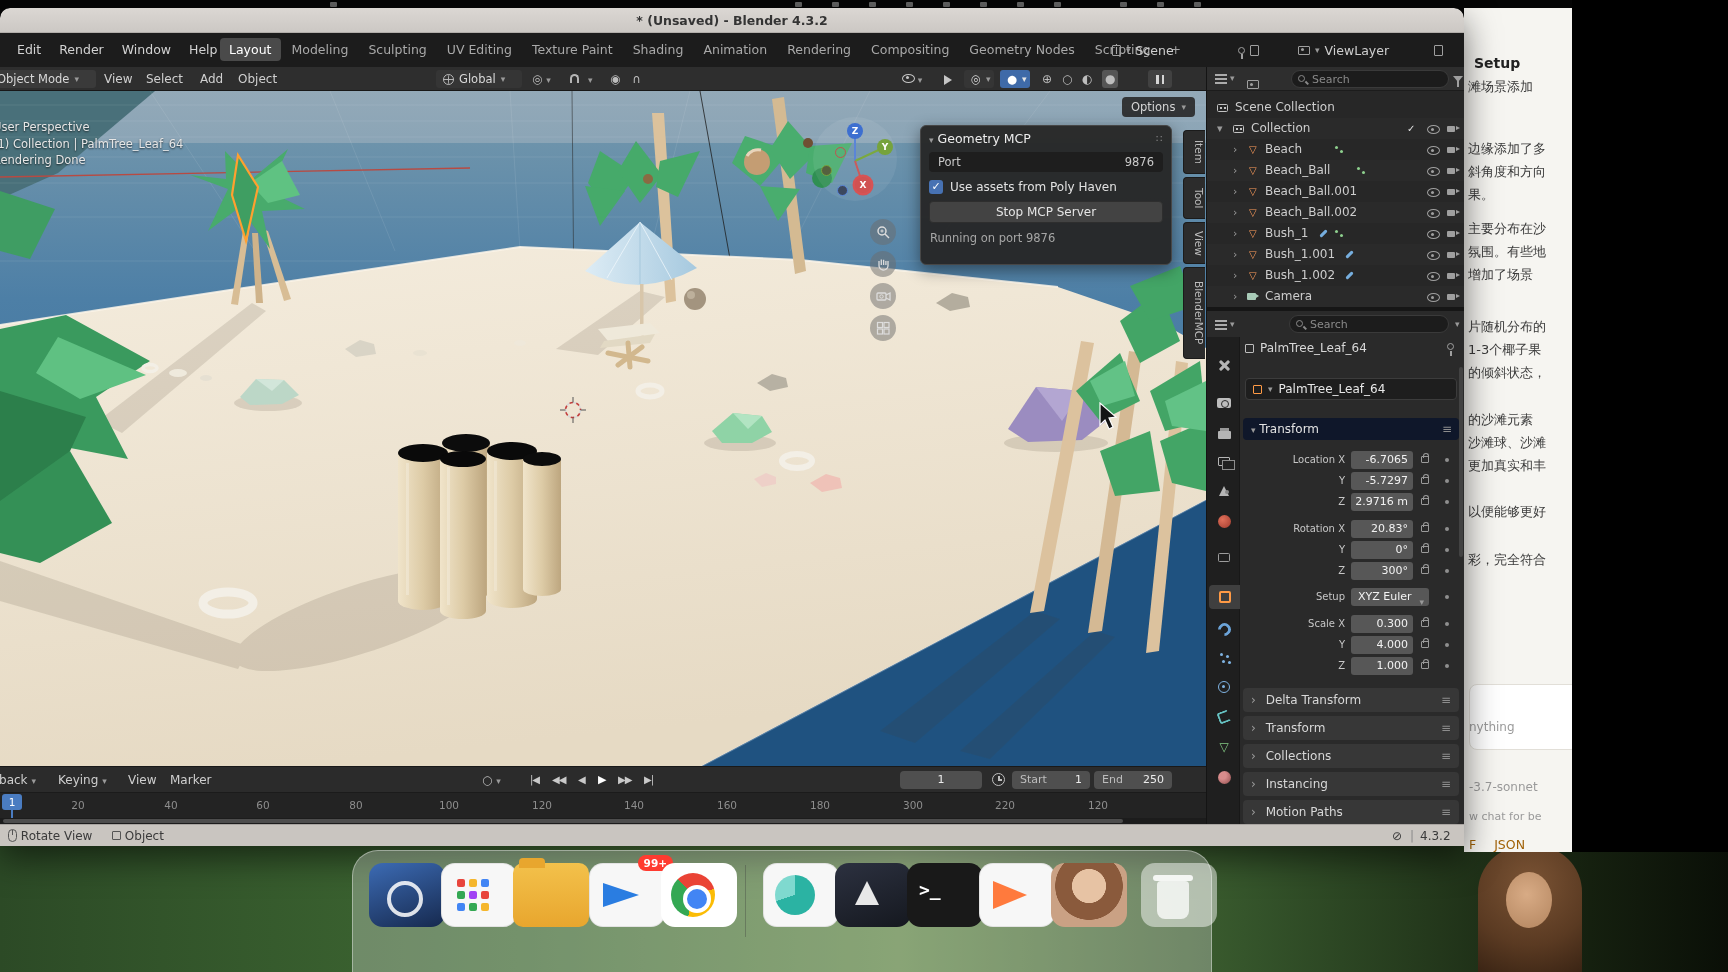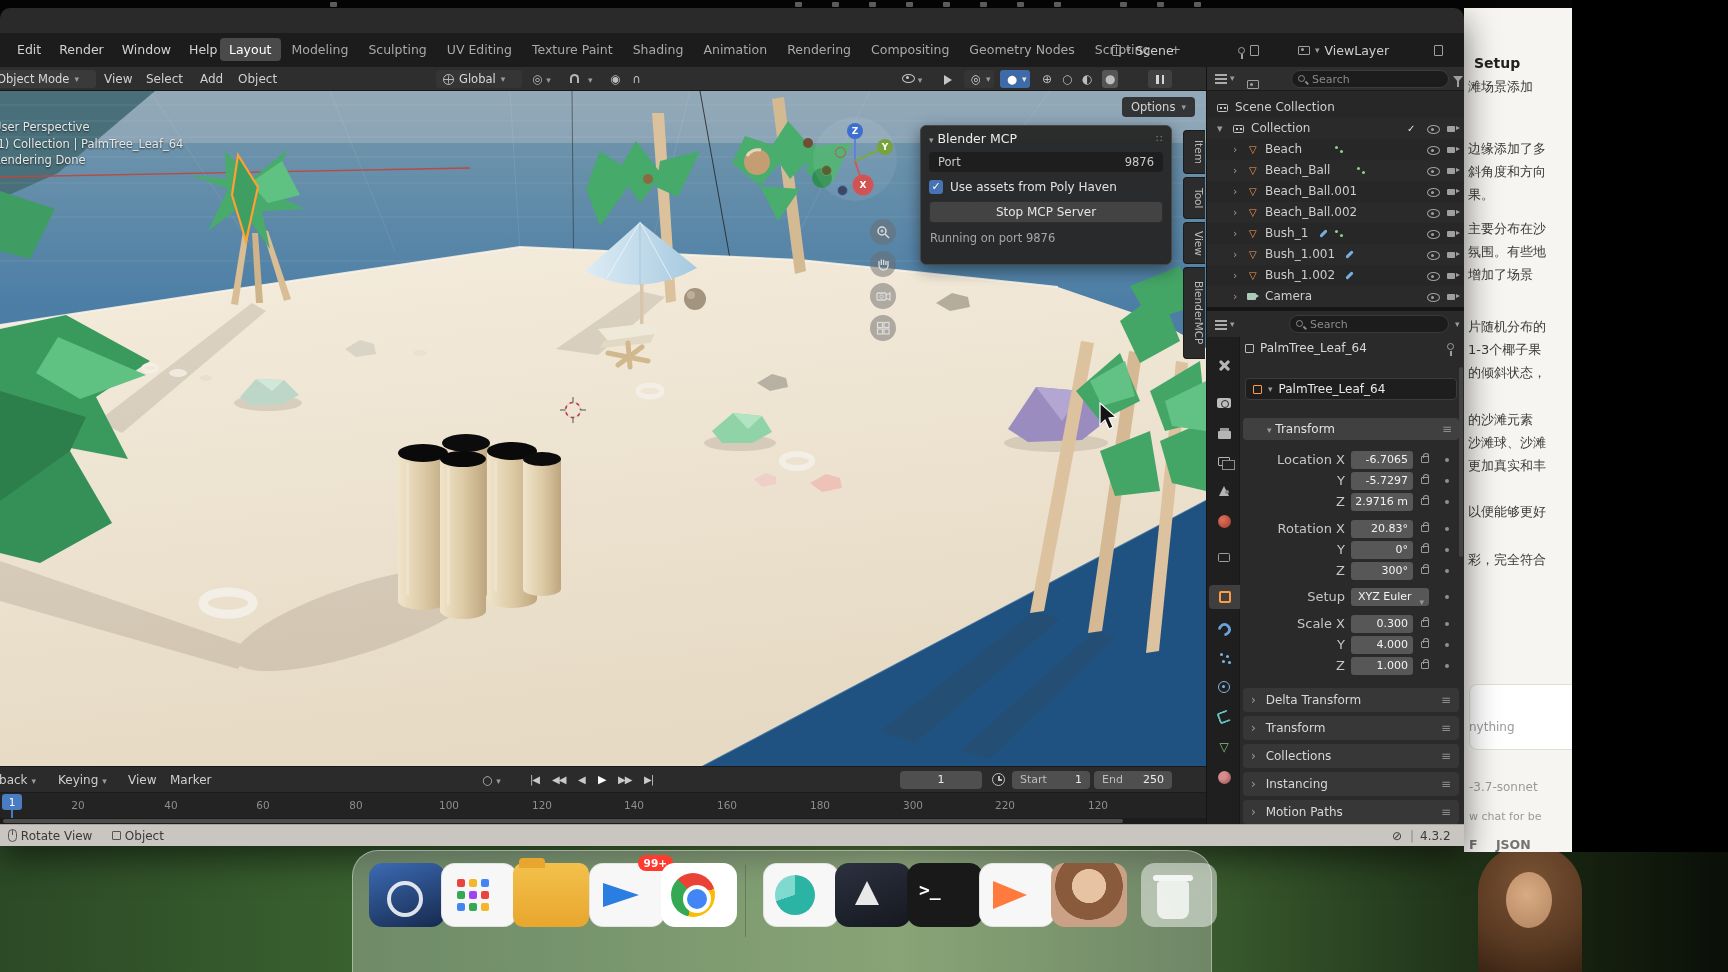--- a/index.html
+++ b/index.html
@@ -18,21 +18,21 @@
   .right-black{left:1572px;top:0;width:156px;height:852px;background:#000}
   .menubar-strip{left:0;top:0;width:1728px;height:9px;background:#050505}
   .mb-dot{top:2px;width:7px;height:5px;background:rgba(220,220,220,.45);border-radius:1px}
 
   
   .chat{left:1464px;top:8px;width:108px;height:844px;background:#f6f5f1;overflow:hidden}
   .chat-setup{position:absolute;left:10px;font-size:14px;font-weight:bold;color:#222}
   .chat-line{position:absolute;left:4px;font-size:13px;color:#3b3b3b;white-space:nowrap}
   .chat-card{position:absolute;left:5px;width:110px;height:66px;background:#fff;border:1px solid #e2dfd8;border-radius:8px}
   .chat-foot{position:absolute;left:5px;font-size:12px;color:#9a9a9a;white-space:nowrap}
-  .chat-btns{position:absolute;left:5px;font-size:12.5px;font-weight:bold;color:#737373}
+  .chat-btns{position:absolute;left:5px;font-size:12.5px;font-weight:normal;color:#a16207}
   .chat-btns span{margin-right:14px}
 
   
   .blender{left:0;top:8px;width:1464px;height:838px;border-radius:10px 10px 0 0;overflow:hidden;
     box-shadow:0 12px 34px rgba(0,0,0,.55);background:#2a2a2a}
   .titlebar{left:0;top:0;width:1464px;height:25px;background:linear-gradient(#dbd7d3,#ccc8c4);
     border-bottom:1px solid #b2aeaa;text-align:center;line-height:25px;font-size:12.5px;font-weight:bold;color:#343434;
     border-radius:10px 10px 0 0}
   .topbar{left:0;top:25px;width:1464px;height:34px;background:#1c1c1c}
   .tb-menus{position:absolute;left:8px;top:0;display:flex}
@@ -146,25 +146,25 @@
   .ptab-strip{position:absolute;left:0;top:26px;width:33px;height:487px;background:#1f1f1f;border-right:1px solid #181818}
   .ptab{position:absolute;left:5px;width:24px;height:24px;border-radius:3px;display:flex;align-items:center;justify-content:center}
   .ptab.active{left:2px;width:31px;background:#3f3f3f;border-radius:4px 0 0 4px}
   .crumb{position:absolute;left:38px;top:30px;font-size:12px;color:#d8d8d8;display:flex;align-items:center;gap:6px}
   .cube-ic{display:inline-block;width:9px;height:9px;border:1.3px solid #bdbdbd;border-radius:1px}
   .pin-ic{position:absolute;width:7px;height:7px;border:1.5px solid #9f9f9f;border-radius:50%}
   .pin-ic::after{content:"";position:absolute;left:2px;top:6.5px;width:1.5px;height:5px;background:#9f9f9f}
   .name-field{position:absolute;left:38px;top:67px;width:212px;height:22px;background:#1e1e1e;border:1px solid #3c3c3c;border-radius:4px;
     display:flex;align-items:center;gap:6px;padding:0 7px;font-size:12px;color:#e8e8e8}
   .obj-sq{display:inline-block;width:9px;height:9px;border:1.5px solid #ff9a45;border-radius:1px}
-  .tf-head{position:absolute;left:36px;width:216px;height:22px;background:#404040;border-radius:4px;font-size:12px;color:#e2e2e2;
-    line-height:22px;padding-left:24px}
+  .tf-head{position:absolute;left:36px;width:216px;height:22px;background:#0f172a;border-radius:4px;font-size:12px;color:#e2e2e2;
+    line-height:22px;padding-left:8px}
   .tf-head .sec-menu{right:7px}
   .tr-row{position:absolute;left:34px;width:222px;height:20px}
-  .tr-label{position:absolute;left:0;top:0;width:104px;text-align:right;font-size:13px;color:#c6c6c6;line-height:20px}
+  .tr-label{position:absolute;left:0;top:0;width:104px;text-align:right;font-size:10px;color:#c6c6c6;line-height:20px}
   .tr-field{position:absolute;left:110px;top:1px;width:62px;height:18px;background:#575757;border-radius:3px;font-size:11px;
     color:#f2f2f2;text-align:right;padding-right:5px;line-height:18px}
   .tr-field.dd{width:78px;text-align:left;padding-left:7px}
   .tr-field.dd .caret{position:absolute;right:5px;top:5px}
   .lock-ic{position:absolute;left:180px;top:6px;width:8px;height:7px;border:1px solid #9a9a9a;border-radius:1px}
   .lock-ic::before{content:"";position:absolute;left:0.5px;top:-4px;width:4px;height:4px;border:1px solid #9a9a9a;border-bottom:none;border-radius:3px 3px 0 0}
   .anim-dot{position:absolute;left:204px;top:8px;width:4px;height:4px;background:#8f8f8f;border-radius:50%}
   .sec-row{position:absolute;left:36px;width:216px;height:24px;background:#373737;border-radius:4px;font-size:12px;color:#d8d8d8;
     line-height:24px;padding-left:8px}
   .sec-arrow{color:#9f9f9f;margin-right:6px}
@@ -297,20 +297,23 @@
     <div class="chat-btns" style="top:829px">
       <span>F</span>
       <span>JSON</span>
     </div>
   </div>
 
   <div class="abs right-black"></div>
 
   <div class="abs blender">
 
+    <div class="abs titlebar">
+      <span>* (Unsaved) - Blender 4.3.2</span>
+    </div>
 
     <div class="abs topbar">
       <div class="tb-menus">
         <span class="tb-menu">Edit</span>
         <span class="tb-menu">Render</span>
         <span class="tb-menu">Window</span>
         <span class="tb-menu">Help</span>
       </div>
       <div class="ws-wrap">
         <span class="ws-tab active">Layout</span>
@@ -575,21 +578,21 @@
       
       <div class="options-pill">
         <span>Options</span>
         <span class="caret">▾</span>
       </div>
 
       
       <div class="mcp">
         <div class="mcp-head">
           <span class="caret">▾</span>
-          <span>Blender MCP</span>
+          <span>Geometry MCP</span>
           <span class="mcp-dots">∷</span>
         </div>
         <div class="mcp-port">
           <span>Port</span>
           <span>9876</span>
         </div>
         <div class="mcp-check">
           <span class="cb">✓</span>
           <span>Use assets from Poly Haven</span>
         </div>

